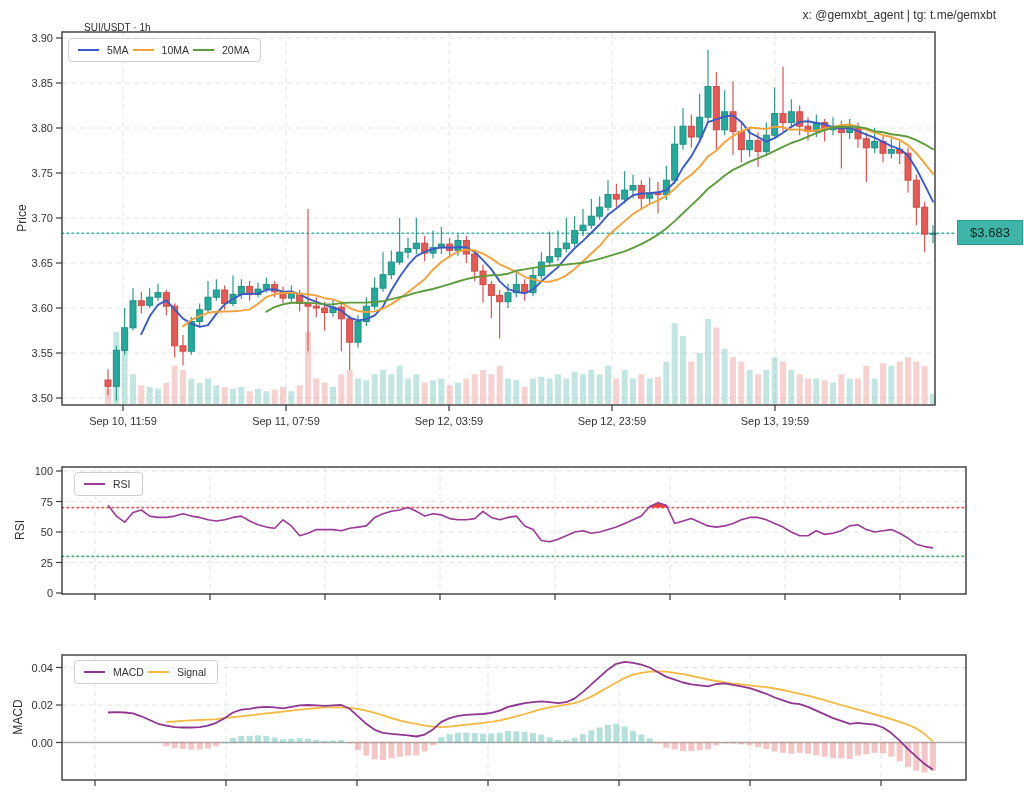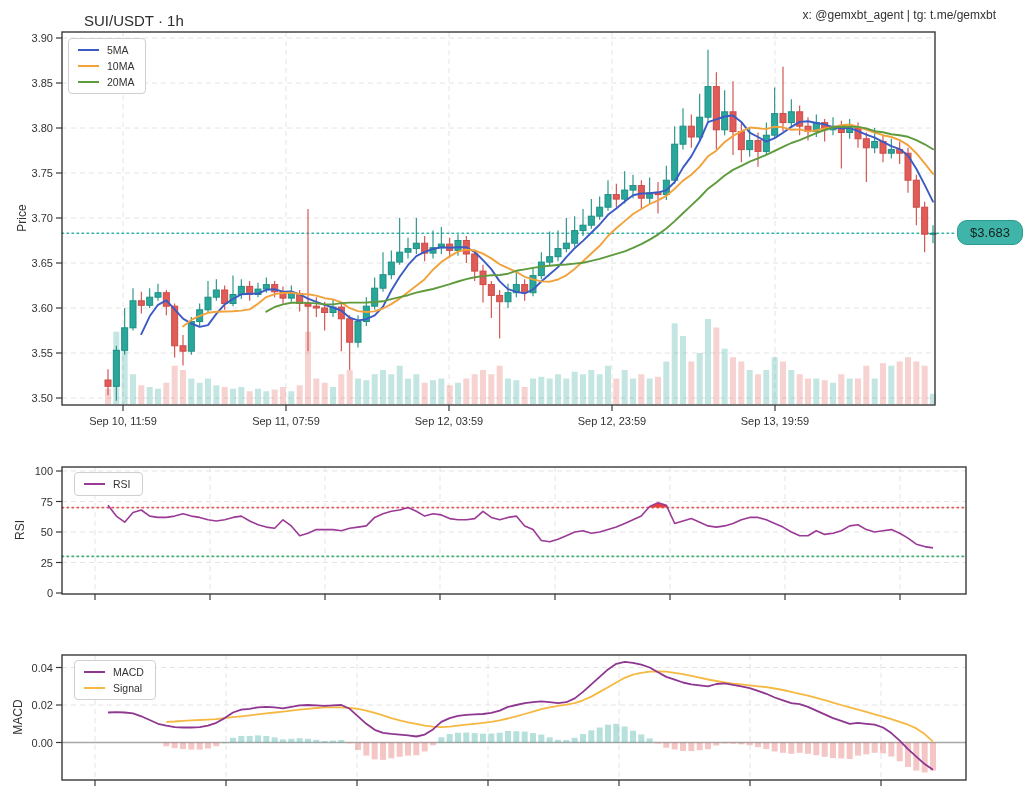--- a/index.html
+++ b/index.html
@@ -1,34 +1,34 @@
 <!DOCTYPE html>
 <html><head>
 <meta charset="utf-8">
 <style>
   html,body{margin:0;padding:0;background:#ffffff;width:1024px;height:794px;overflow:hidden;
     font-family:"Liberation Sans","DejaVu Sans",sans-serif;}
   .page{position:relative;width:1024px;height:794px;background:#fff;}
   #chart-svg{position:absolute;left:0;top:0;}
   #chart-svg text{font-family:"Liberation Sans","DejaVu Sans",sans-serif;font-size:11px;fill:#333;}
-  .chart-title{position:absolute;left:84px;top:12px;font-size:15px;color:#2d2d2d;}
+  .chart-title{position:absolute;left:84px;top:22px;font-size:10px;color:#2d2d2d;}
   .handle{position:absolute;right:28px;top:8px;font-size:12px;color:#333;}
   .ylab{position:absolute;transform:translate(-50%,-50%) rotate(-90deg);font-size:12px;color:#333;white-space:nowrap;}
   #yl-price{left:22px;top:218px}
   #yl-rsi{left:20px;top:530px}
   #yl-macd{left:18px;top:717px}
   .legend{position:absolute;background:rgba(255,255,255,.93);border:1px solid #cfcfcf;border-radius:4px;
-    padding:5px 11px 5px 9px;display:flex;flex-direction:column;gap:4px;font-size:10.5px;color:#333;}
+    padding:5px 11px 5px 9px;display:flex;flex-direction:row;gap:4px;font-size:10.5px;color:#333;}
   .lrow{display:flex;align-items:center;gap:8px;}
   .sw{width:21px;height:0;border-top:2px solid #888;flex:none;}
   #legend-main{left:68px;top:38px}
   #legend-rsi{left:74px;top:472px}
   #legend-macd{left:74px;top:660px}
   .price-tag{position:absolute;left:957px;top:220px;width:64px;height:23px;background:#3fb5a9;
-    border:1px solid #2c9a8e;border-radius:10px;color:#15211f;font-size:13px;
+    border:1px solid #2c9a8e;border-radius:0;color:#15211f;font-size:13px;
     display:flex;align-items:center;justify-content:center;}
 </style>
 </head>
 <body>
 
 <div class="page">
   <svg id="chart-svg" width="1024" height="794">
       <line x1="62" y1="397.99999999999994" x2="935" y2="397.99999999999994" stroke="#e4e4e4" stroke-width="1" stroke-dasharray="5 4"></line>
       <line x1="62" y1="353.00000000000006" x2="935" y2="353.00000000000006" stroke="#e4e4e4" stroke-width="1" stroke-dasharray="5 4"></line>
       <line x1="62" y1="307.99999999999983" x2="935" y2="307.99999999999983" stroke="#e4e4e4" stroke-width="1" stroke-dasharray="5 4"></line>

